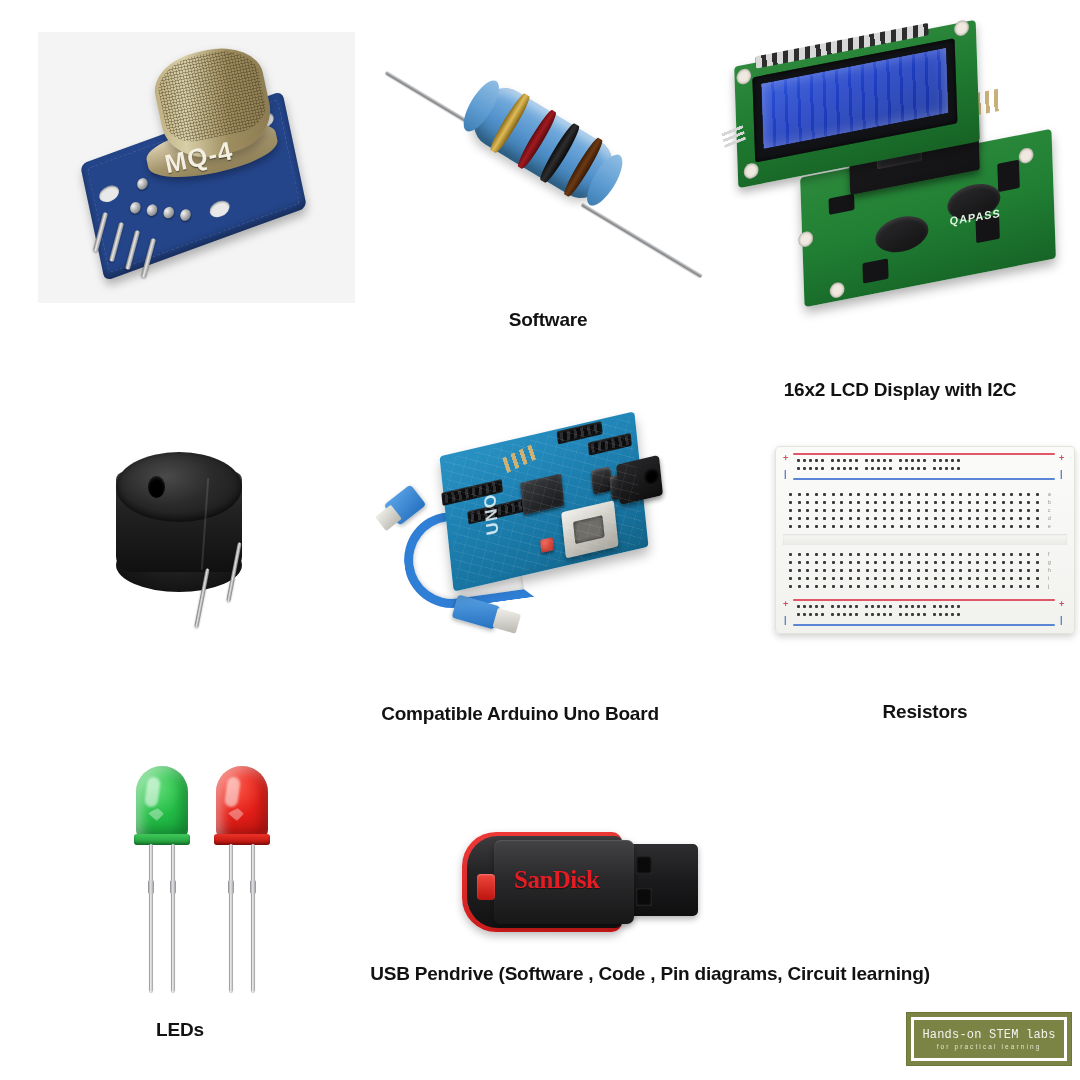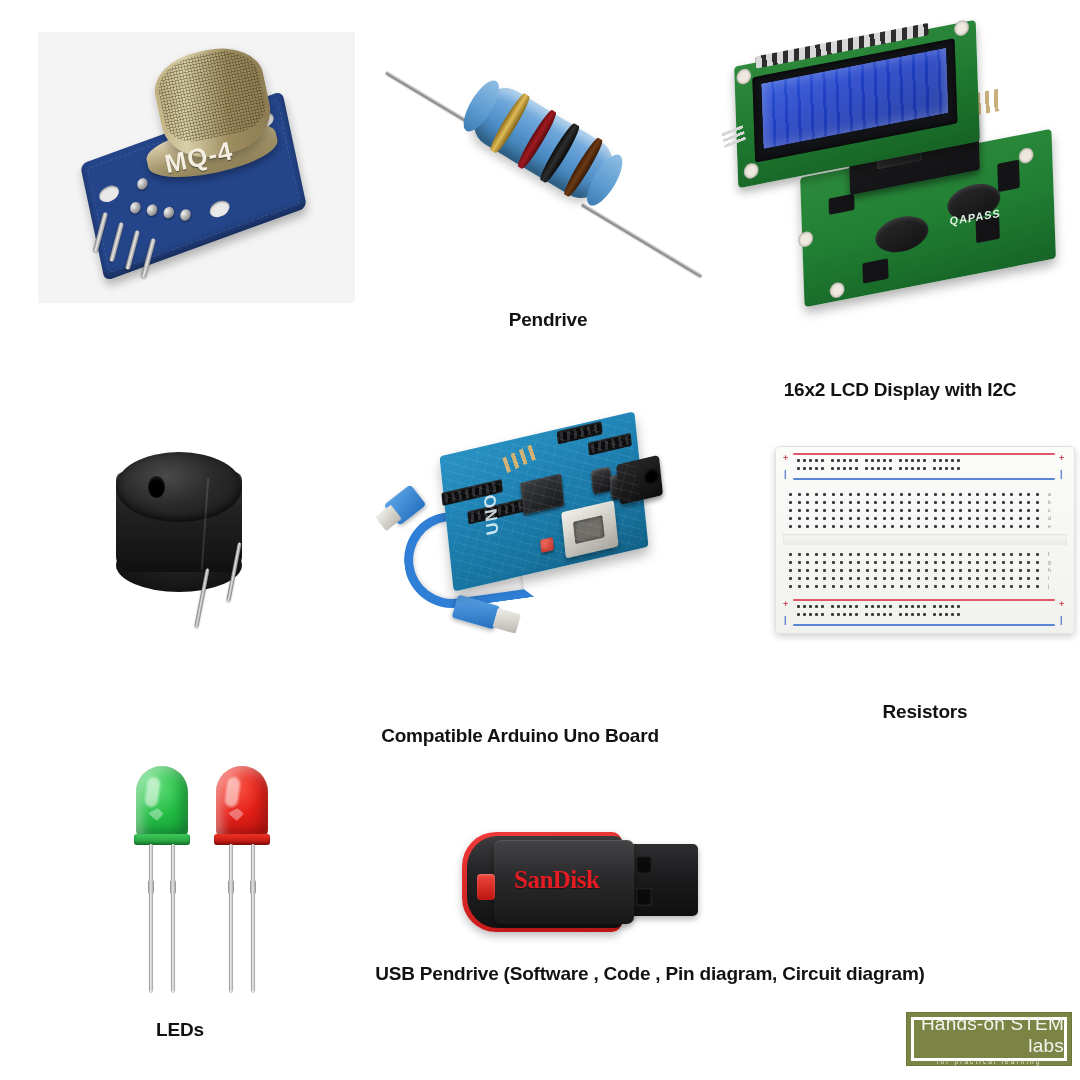--- a/index.html
+++ b/index.html
@@ -358,22 +358,22 @@
     padding:4px;
   }
   #logo .inner {
     width:100%; height:100%;
     border:3px solid #ffffff;
     background:#7b8345;
     display:flex; flex-direction:column;
     align-items:center; justify-content:center;
     gap:1px;
   }
-  #logo .l1 { color:#f4f4ee; font-size:19px; letter-spacing:.2px; font-weight:400;
-    font-family:Liberation Sans, sans-serif;text-align:right; }
+  #logo .l1 { color:#f4f4ee; font-size:12px; letter-spacing:.2px; font-weight:400;
+    font-family:Liberation Mono, monospace;text-align:right; }
   #logo .l2 { color:#e3e6cf; font-size:6.5px; letter-spacing:2.1px; font-weight:400; }
 </style>
 </head>
 <body>
 
 <div class="sheet">
 
   <div class="cell" id="mq4-photo">
     <div class="mq4-stage">
       <div class="mq4-pcb">
@@ -404,21 +404,21 @@
       <div class="res-lead l1"></div>
       <div class="res-lead l2"></div>
       <div class="res-body">
         <div class="res-band b-gold"></div>
         <div class="res-band b-red"></div>
         <div class="res-band b-blk"></div>
         <div class="res-band b-brn"></div>
       </div>
     </div>
   </div>
-  <div class="label" style="left:398px; top:306px; width:300px;">Pendrive</div>
+  <div class="label" style="left:398px; top:306px; width:300px;">Software</div>
 
   <div class="cell" id="lcd-photo">
     <div class="lcd-stage">
       <div class="lcd-back">
         <div class="lcd-cap" style="left:74px;top:58px;"></div>
         <div class="lcd-cap" style="left:148px;top:40px;"></div>
         <div class="lcd-blkpad" style="left:28px;top:26px;width:26px;height:16px;"></div>
         <div class="lcd-blkpad" style="left:200px;top:24px;width:22px;height:28px;"></div>
         <div class="lcd-blkpad" style="left:60px;top:96px;width:26px;height:20px;"></div>
         <div class="lcd-blkpad" style="left:176px;top:74px;width:24px;height:24px;"></div>
@@ -476,21 +476,21 @@
         <div class="ard-mcu"></div>
         <div class="ard-uno">UNO</div>
         <div class="ard-cap" style="left:150px;top:48px;"></div>
         <div class="ard-cap" style="left:168px;top:58px;"></div>
         <div class="ard-usb"></div>
         <div class="ard-jack"></div>
         <div class="ard-btn"></div>
       </div>
     </div>
   </div>
-  <div class="label" style="left:370px; top:700px; width:300px;margin-top:22px;">Compatible Arduino Uno Board</div>
+  <div class="label" style="left:370px; top:700px; width:300px;">Compatible Arduino Uno Board</div>
 
   <div class="cell" id="bb-photo">
     <div class="bb-body">
 
       <div class="bb-rail" style="top:6px;">
         <span class="plus" style="left:0px;top:1px;">+</span>
         <span class="plus" style="left:276px;top:1px;">+</span>
         <span class="minus" style="left:1px;top:17px;">|</span>
         <span class="minus" style="left:277px;top:17px;">|</span>
         <div class="line red" style="top:1px;"></div>
@@ -1030,21 +1030,21 @@
         <div class="usb-slot" style="left:10px;top:12px;"></div>
         <div class="usb-slot" style="left:10px;top:44px;"></div>
       </div>
       <div class="usb-redshell"></div>
       <div class="usb-blackshell"></div>
       <div class="usb-swivel"></div>
       <div class="usb-button"></div>
       <div class="usb-brand">SanDisk</div>
     </div>
   </div>
-  <div class="label" style="left:330px; top:960px; width:640px;">USB Pendrive (Software , Code , Pin diagram, Circuit diagram)</div>
+  <div class="label" style="left:330px; top:960px; width:640px;">USB Pendrive (Software , Code , Pin diagrams, Circuit learning)</div>
 
   <div id="logo">
     <div class="inner">
       <div class="l1">Hands-on STEM labs</div>
       <div class="l2">for practical learning</div>
     </div>
   </div>
 
 </div>
 

